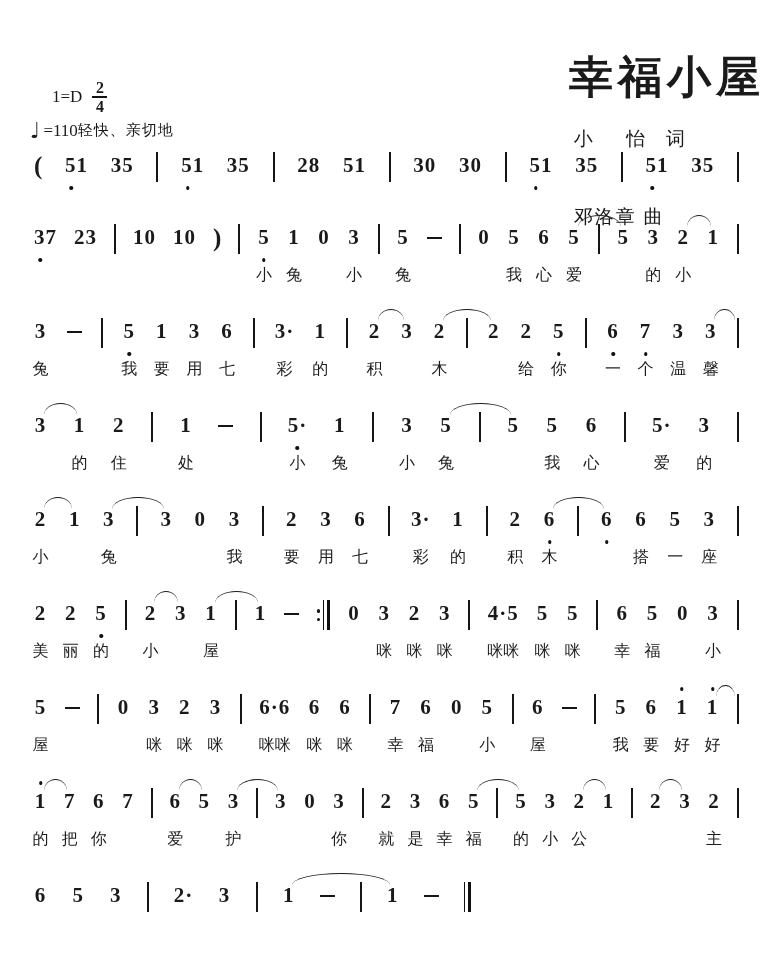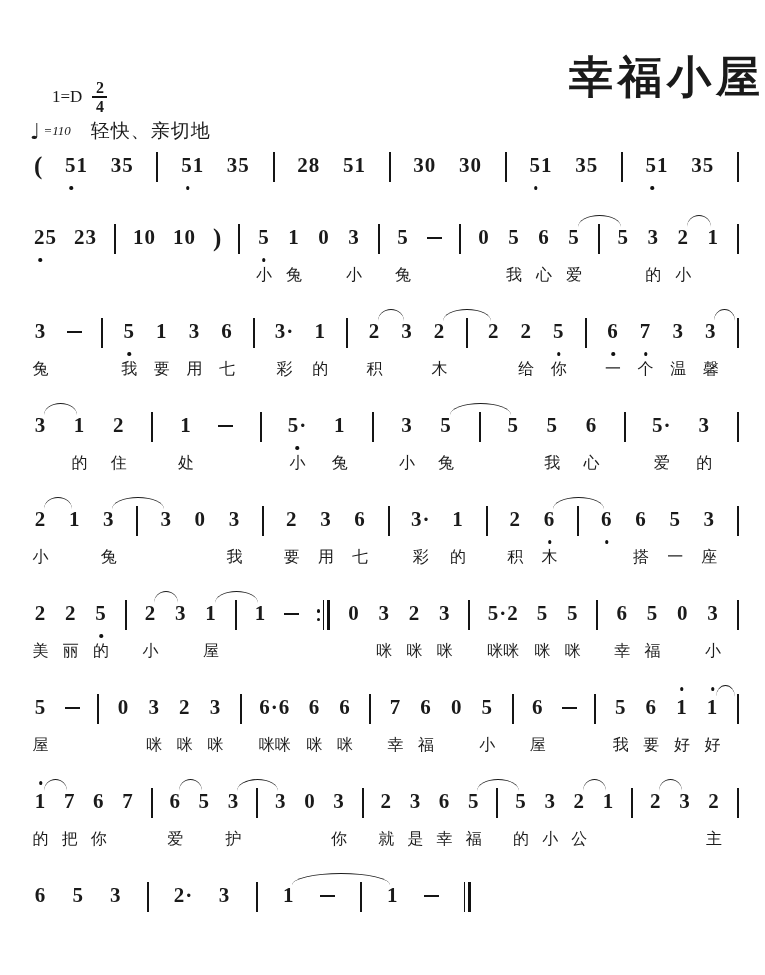--- a/index.html
+++ b/index.html
@@ -14,22 +14,22 @@
   .credits{position:absolute;top:74px;right:72px;font-size:19px;line-height:26px;
            white-space:pre;text-align:left;}
   .credits .l1{letter-spacing:8px;}
   .credits .l2{letter-spacing:2px;}
   .keyrow{position:absolute;left:32px;top:80px;display:flex;align-items:center;font-size:17px;margin-left:20px;}
   .frac{display:inline-flex;flex-direction:column;align-items:center;margin-left:10px;
         font-size:16px;font-weight:bold;line-height:15px;}
   .frac .fl{width:15px;height:1.5px;background:#111;margin:1px 0;}
   .temporow{position:absolute;left:30px;top:118px;display:flex;align-items:center;}
   .tnote{font-family:"DejaVu Sans",sans-serif;font-size:22px;margin-right:3px;}
-  .tval{font-size:13px;font-style:italic;}
-  .expr{font-size:19px;margin-left:20px;letter-spacing:1px;}
+  .tval{font-size:17px;}
+  .expr{font-size:15px;letter-spacing:1px;}
 
   
   .score{padding:2px 26px 0 34px;}
   .mline{height:94px;position:relative;}
   .mline.first{height:72px;}
   .notes{display:flex;justify-content:space-between;align-items:flex-start;position:relative;}
   .tok{position:relative;display:inline-block;min-width:13px;text-align:center;}
   .glyph{display:block;font-weight:bold;font-size:21px;line-height:26px;letter-spacing:1px;
          font-family:"Liberation Serif","DejaVu Serif",serif;}
   .ulwrap{position:absolute;top:27px;left:1px;right:1px;}
@@ -52,20 +52,24 @@
   .bthick{width:3.2px;background:#111;}
   .arc{position:absolute;top:-9px;height:11px;border-top:1.7px solid #1a1a1a;
        border-radius:50% 50% 0 0 / 100% 100% 0 0;}
 </style>
 </head>
 <body>
 
 <div class="sheet">
   <div class="header">
     <div class="title">幸福小屋</div>
+    <div class="credits">
+      <div class="l1">小  怡 词</div>
+      <div class="l2">邓洛章 曲</div>
+    </div>
     <div class="keyrow">
       <span>1=D</span>
       <span class="frac">
         <span>2</span>
         <span class="fl"></span>
         <span>4</span>
       </span>
     </div>
     <div class="temporow">
       <span class="tnote">♩</span>
@@ -133,21 +137,21 @@
           <span class="tok">
             <span class="glyph">35</span>
             <span class="ulwrap"><span class="ul"></span></span>
           </span>
           <span class="bar"></span>
         </div>
       </div>
       <div class="mline">
         <div class="notes">
           <span class="tok">
-            <span class="glyph">25</span>
+            <span class="glyph">37</span>
             <span class="ulwrap"><span class="ul"></span></span>
             <span class="lodot left"></span>
           </span>
           <span class="tok">
             <span class="glyph">23</span>
             <span class="ulwrap"><span class="ul"></span></span>
           </span>
           <span class="bar"></span>
           <span class="tok">
             <span class="glyph">10</span>
@@ -545,21 +549,21 @@
             <span class="ulwrap"><span class="ul"></span></span>
             <span class="lyr">咪</span>
           </span>
           <span class="tok">
             <span class="glyph">3</span>
             <span class="ulwrap"><span class="ul"></span></span>
             <span class="lyr">咪</span>
           </span>
           <span class="bar"></span>
           <span class="tok">
-            <span class="glyph">5·2</span>
+            <span class="glyph">4·5</span>
             <span class="ulwrap"><span class="ul"></span><span class="ul half"></span></span>
             <span class="lyr">咪咪</span>
           </span>
           <span class="tok">
             <span class="glyph">5</span>
             <span class="ulwrap"><span class="ul"></span></span>
             <span class="lyr">咪</span>
           </span>
           <span class="tok">
             <span class="glyph">5</span>

